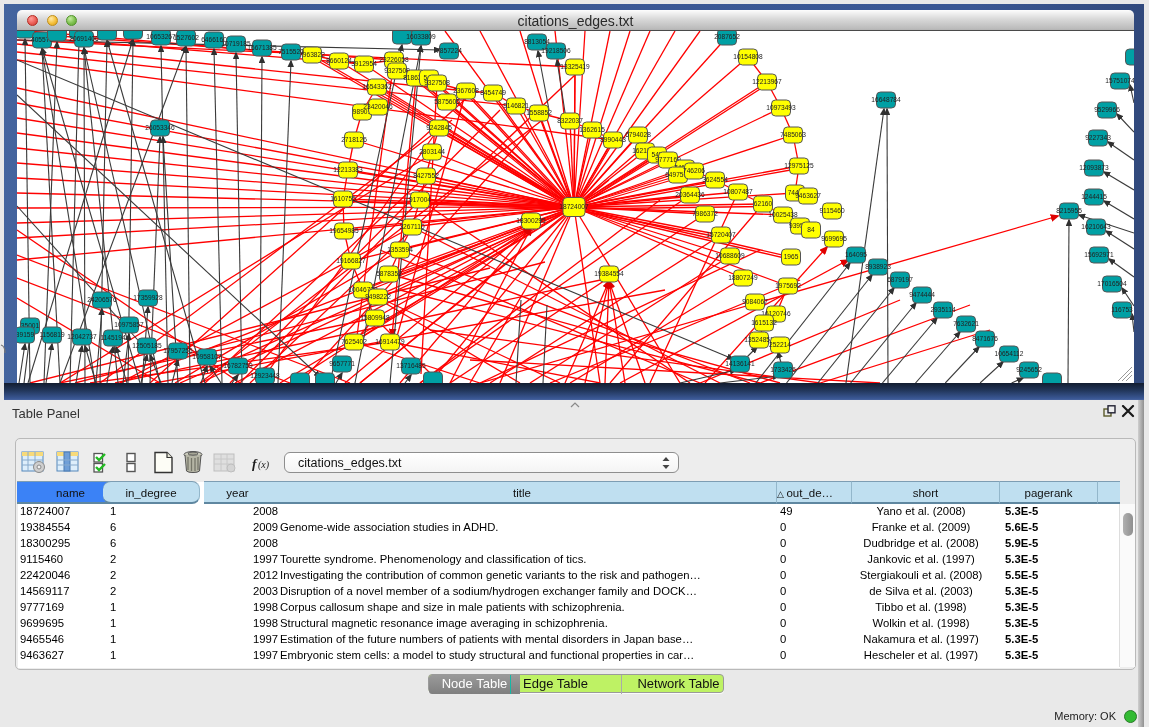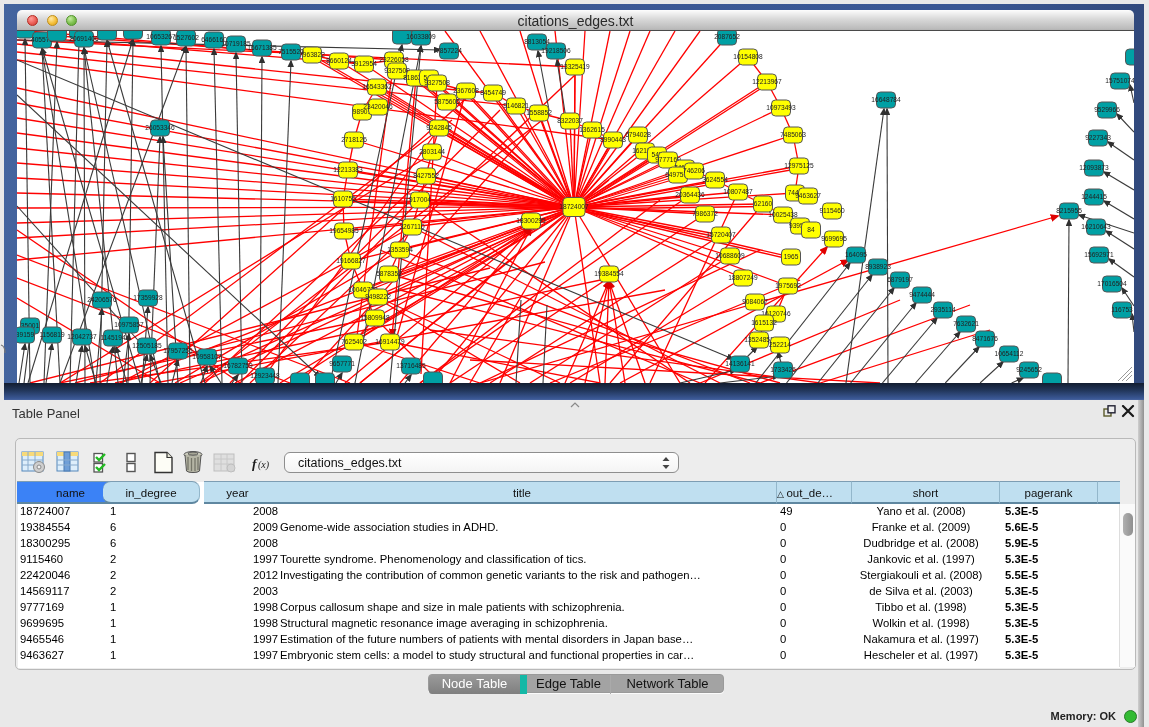--- a/index.html
+++ b/index.html
@@ -28,24 +28,24 @@
 .c0 { left:3px; width:85px; }
 .c1 { left:93px; width:95px; }
 .c2 { left:188px; width:65px;margin-left:48px; }
 .c3 { left:263px; width:505px; }
 .c4 { left:763px; width:70px; }
 .c5 { left:835px; width:138px; text-align:center; }
 .c6 { left:988px; width:90px;font-weight:bold; }
 #vscroll { position:absolute; left:1103px; top:65px; width:16px; height:163px; background:#fafafa; border-left:1px solid #ddd; }
 #vthumb { position:absolute; left:3px; top:9px; width:10px; height:23px; background:linear-gradient(90deg,#b0b0b0,#8f8f8f); border-radius:5px; }
 #seg { position:absolute; left:428px; top:274px; width:296px; height:19px;
-  border:1px solid #9a9a9a; border-radius:4px; background:#a3a3a3; font-size:13px;
+  border:1px solid #9a9a9a; border-radius:4px; background:#bef264; font-size:13px;
   box-shadow:0 1px 0 rgba(255,255,255,.8); }
 #seg div { position:absolute; top:0; height:19px; line-height:18px; text-align:center; color:#111; }
-#memok { position:absolute; right:22px; bottom:5px; font-size:11px; color:#222;font-weight:bold; }
+#memok { position:absolute; right:22px; bottom:5px; font-size:11px; color:#222; }
 #memdot { position:absolute; right:1px; bottom:4px; width:13px; height:13px; border-radius:50%;
   background:#33bb33; border:1.5px solid #2a7b2a; }
 #rightedge { position:absolute; left:1138px; top:400px; width:6px; height:327px; background:linear-gradient(90deg,#cfcfcf,#909090); }
 </style></head><body>
 <div id="desktop"></div>
 <div id="botband"></div>
 <div id="netwin">
   <div id="titlebar">
     <div class="tl" style="left:9.5px;background:radial-gradient(circle at 35% 30%,#ff9d99,#ec5f57 55%,#c33b32);border:1px solid #b52b22;"></div>
     <div class="tl" style="left:29.5px;background:radial-gradient(circle at 35% 30%,#ffe9a8,#f5c03a 55%,#d89b1e);border:1px solid #c08e17;"></div>
@@ -759,20 +759,21 @@
       <span class="c2">2012</span>
       <span class="c3">Investigating the contribution of common genetic variants to the risk and pathogen…</span>
       <span class="c4">0</span>
       <span class="c5">Stergiakouli et al. (2008)</span>
       <span class="c6">5.5E-5</span>
     </div>
 <div class="trow" style="top:185px">
       <span class="c0">14569117</span>
       <span class="c1">2</span>
       <span class="c2">2003</span>
+      <span class="c3">Disruption of a novel member of a sodium/hydrogen exchanger family and DOCK…</span>
       <span class="c4">0</span>
       <span class="c5">de Silva et al. (2003)</span>
       <span class="c6">5.3E-5</span>
     </div>
 <div class="trow" style="top:201px">
       <span class="c0">9777169</span>
       <span class="c1">1</span>
       <span class="c2">1998</span>
       <span class="c3">Corpus callosum shape and size in male patients with schizophrenia.</span>
       <span class="c4">0</span>
@@ -801,22 +802,22 @@
       <span class="c0">9463627</span>
       <span class="c1">1</span>
       <span class="c2">1997</span>
       <span class="c3">Embryonic stem cells: a model to study structural and functional properties in car…</span>
       <span class="c4">0</span>
       <span class="c5">Hescheler et al. (1997)</span>
       <span class="c6">5.3E-5</span>
     </div>
   <div id="seg">
     <div style="left:0;width:91px;background:linear-gradient(#9a9a9a,#7f7f7f);color:#fff;border-radius:3px 0 0 3px;">Node Table</div>
-    <div style="left:91px;width:90px;border-left:7px solid #14b8a6;">Edge Table</div>
-    <div style="left:181px;width:114px;border-left:1px solid #aaa;">Network Table</div>
+    <div style="left:81px;width:90px;border-left:1px solid #14b8a6;">Edge Table</div>
+    <div style="left:192px;width:114px;border-left:1px solid #aaa;">Network Table</div>
   </div>
   <div id="memok">Memory: OK</div>
   <div id="memdot"></div>
 </div>
 <div id="rightedge"></div>
 <svg width="8" height="10" viewBox="0 0 8 10" style="position:absolute;left:0;top:344px;">
     <path d="M1 1 q4 1 4 8" stroke="#777" fill="none" stroke-width="1.2"></path>
   </svg>
 <svg width="10" height="6" viewBox="0 0 10 6" style="position:absolute;left:570px;top:402px;">
     <path d="M1 5 L5 1 L9 5" stroke="#8a8a8a" fill="none" stroke-width="1.2"></path>

